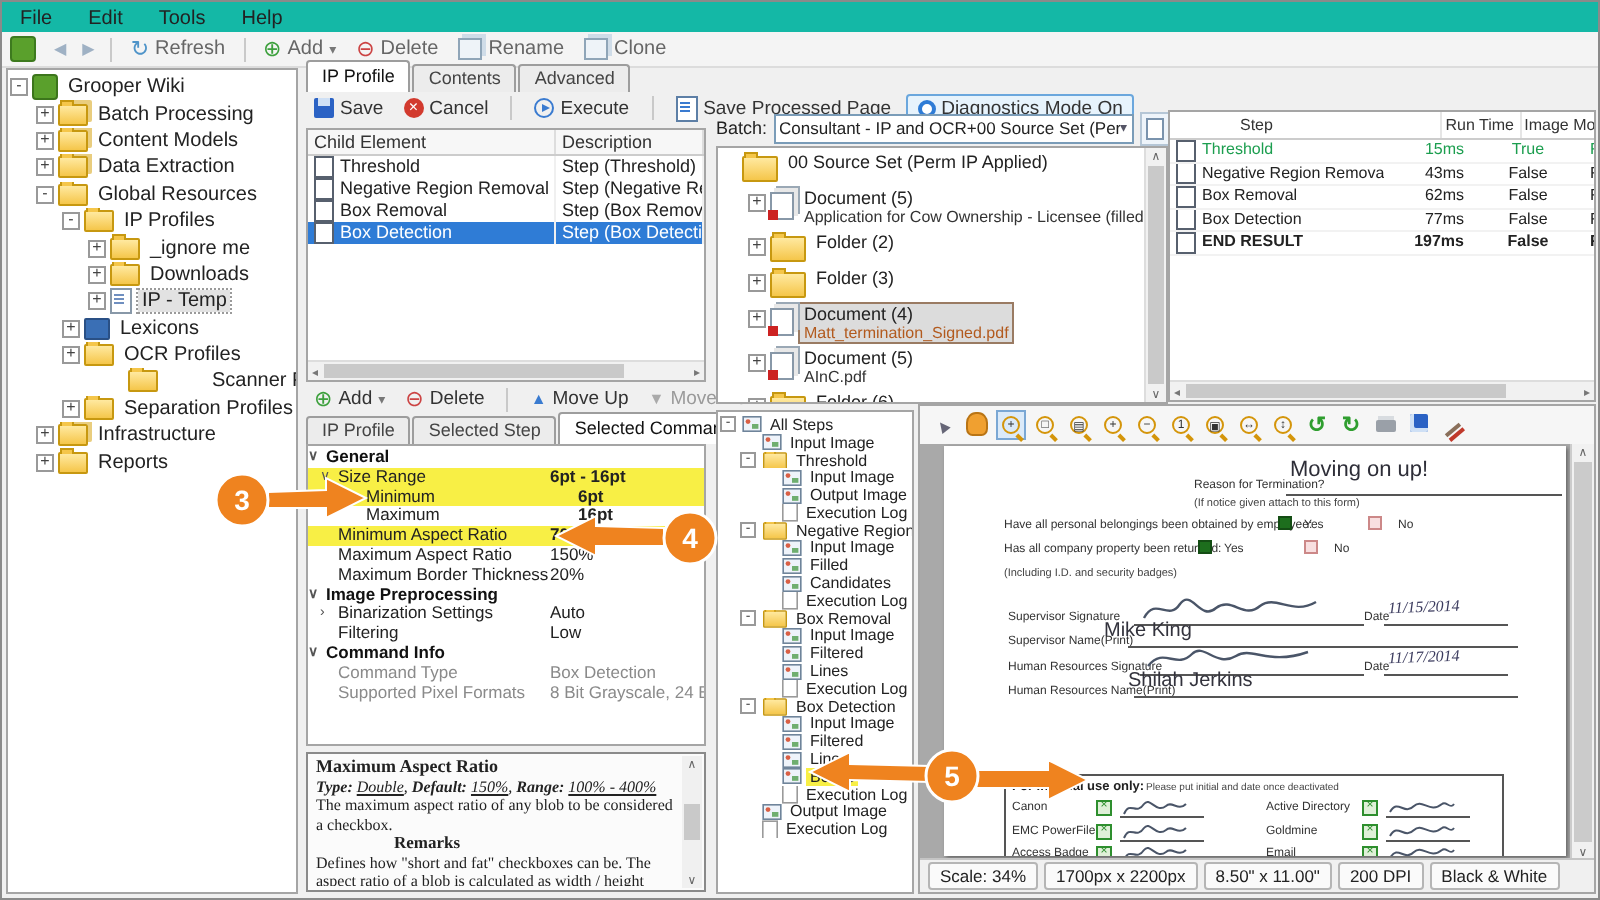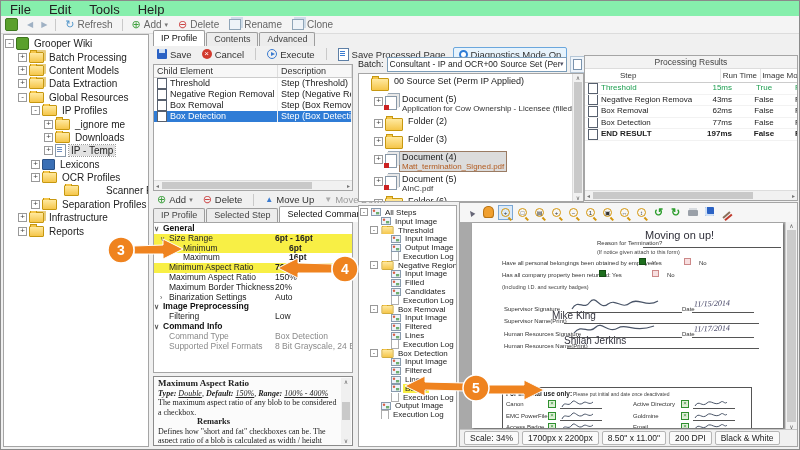--- a/index.html
+++ b/index.html
@@ -1,19 +1,19 @@
 <!DOCTYPE html>
 <html><head>
 <meta charset="utf-8">
 <style>
   html,body{margin:0;padding:0;background:#d8d8d8;}
   #app{position:relative;width:800px;height:450px;background:#f0f0f0;font-family:"Liberation Sans",sans-serif;
        border:1px solid #8a8a8a;box-sizing:border-box;overflow:hidden;color:#222;}
   
-  .menubar{position:absolute;left:0;top:0;width:100%;height:15px;display:flex;align-items:flex-start;font-size:13px;background:#86efac;}
+  .menubar{position:absolute;left:0;top:0;width:100%;height:15px;display:flex;align-items:flex-end;font-size:10px;background:#14b8a6;}
   .menubar .mi{padding:1px 9px;cursor:default;}
   .mtb{position:absolute;left:0;top:15px;width:100%;height:17px;display:flex;align-items:center;font-size:10px;color:#666;border-bottom:1px solid #dcdcdc;background:#f4f4f4;}
   .mtb-appicon{width:11px;height:11px;background:#5aa02c;border:1px solid #3d7a1e;border-radius:2px;margin:0 5px 0 4px;}
   .nav-arrow{color:#9fb1c4;font-size:8px;padding:0 4px;}
   .sep{width:1px;height:12px;background:#c9c9c9;margin:0 4px;}
   .tbtn{display:flex;align-items:center;gap:3px;padding:0 5px;cursor:default;}
   .plus{color:#3da03d;font-size:11px;} .minus{color:#cc4444;font-size:11px;}
   .caret{font-size:7px;color:#777;}
   .ic-refresh{color:#4f94c9;font-size:11px;}
   .ic-rename,.ic-clone{width:10px;height:9px;background:#eef3f8;border:1px solid #8fa5b8;box-shadow:2px -2px 0 #cfdce8;}
@@ -454,30 +454,30 @@
         <span class="plabel">Maximum Aspect Ratio</span>
         <span class="pval">150%</span>
       </div>
 
       <div class="prow">
         <span class="pexp keep-space" style="visibility: hidden;"></span>
         <span class="plabel">Maximum Border Thickness</span>
         <span class="pval">20%</span>
       </div>
 
+      <div class="prow cat">
+        <span class="pexp keep-space">∨</span>
+        <span class="plabel">Image Preprocessing</span>
+
+      </div>
+
       <div class="prow">
         <span class="pexp keep-space">›</span>
         <span class="plabel">Binarization Settings</span>
         <span class="pval">Auto</span>
-      </div>
-
-      <div class="prow cat">
-        <span class="pexp keep-space">∨</span>
-        <span class="plabel">Image Preprocessing</span>
-
       </div>
 
       <div class="prow">
         <span class="pexp keep-space" style="visibility: hidden;"></span>
         <span class="plabel">Filtering</span>
         <span class="pval">Low</span>
       </div>
 
       <div class="prow cat">
         <span class="pexp keep-space">∨</span>
@@ -740,21 +740,20 @@
       </div>
 
       <div class="trow" style="padding-left: 10px;">
         <span class="exp keep-space" style="visibility: hidden;"></span>
         <span class="ti ic-log"></span>
         <span class="tlabel">Execution Log</span>
       </div>
     </div>
 
   <div id="results" class="panel">
-    <div class="rtitle">Processing Results</div>
     <div class="rhead">
       <span class="rc-step">Step</span>
       <span class="rc-time">Run Time</span>
       <span class="rc-mod">Image Modified</span>
       <span class="rc-f">F</span>
     </div>
     <div>
 
         <div class="rrow green">
           <span class="rc-step">

